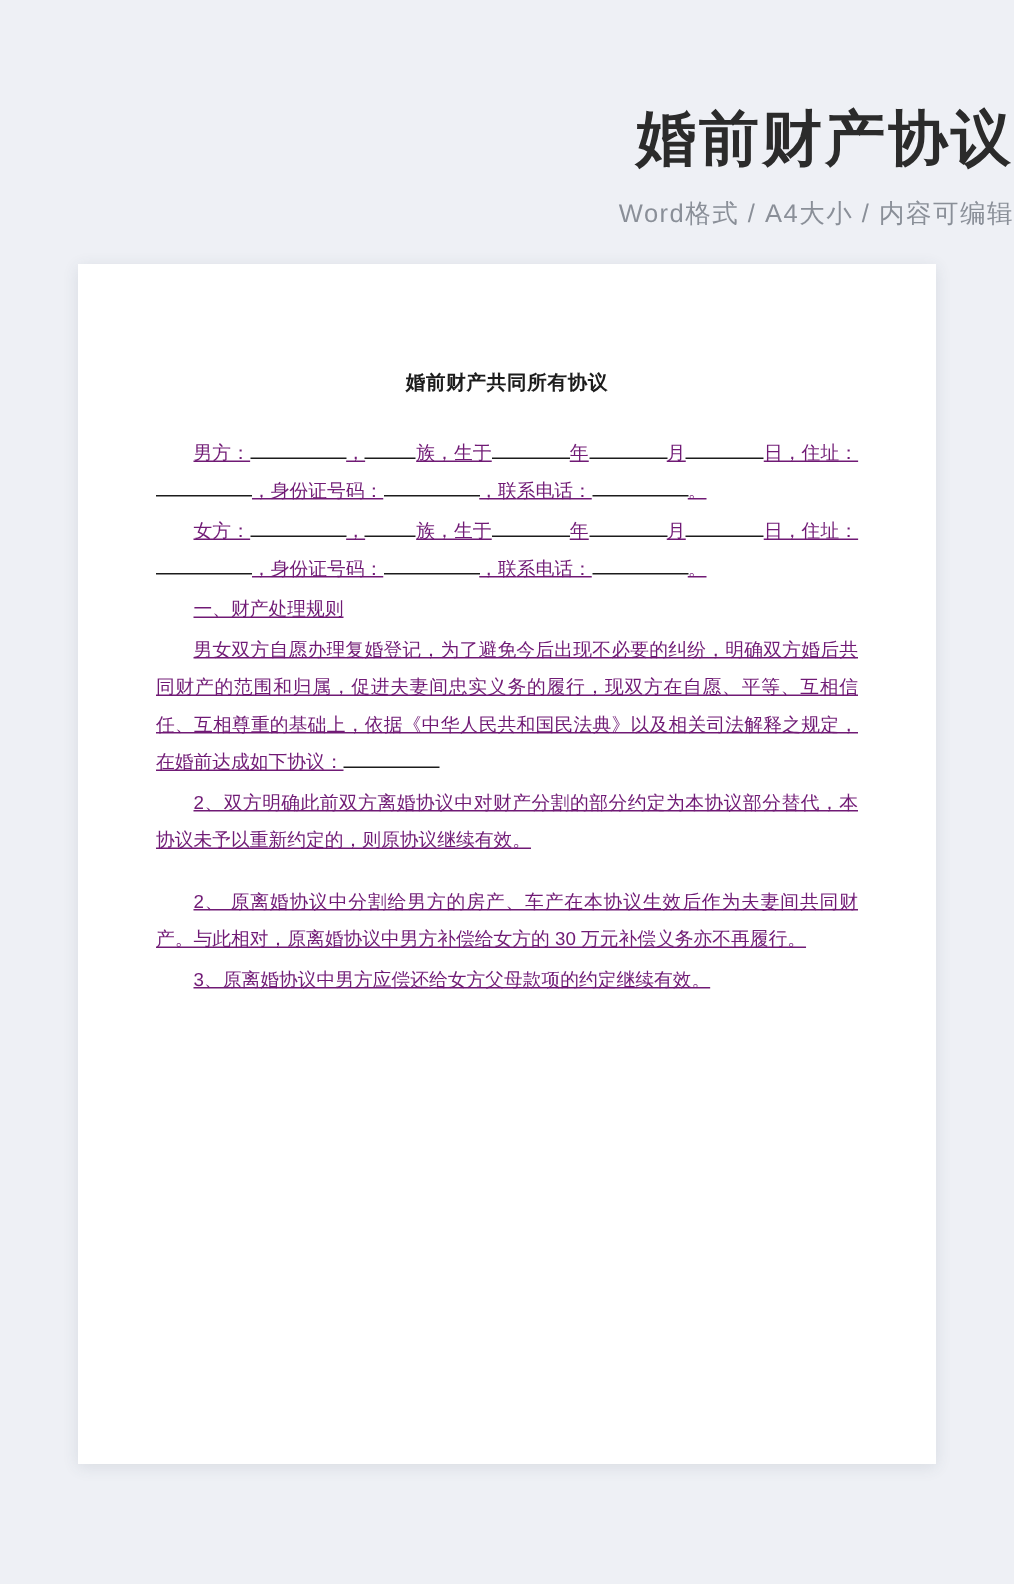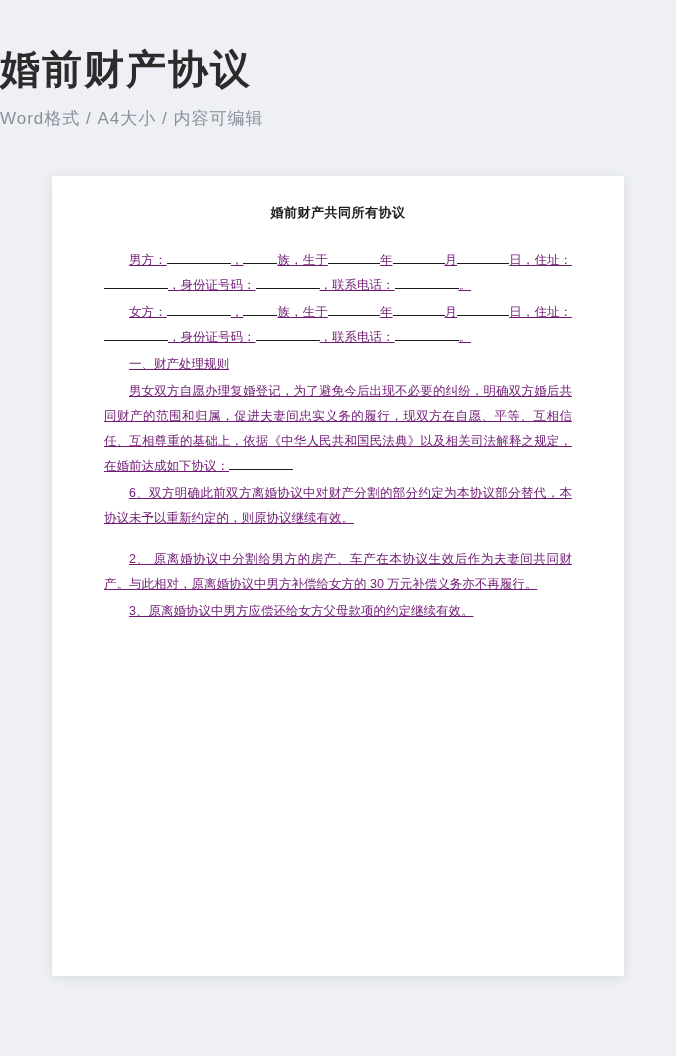--- a/index.html
+++ b/index.html
@@ -13,22 +13,22 @@
     font-family: "Liberation Sans", sans-serif;
     overflow: hidden;
   }
   .page-wrap {
     width: 676px;
     height: 1056px;
     position: relative;
     box-sizing: border-box;
   }
   .header {
-    padding-top: 45px;
-    text-align: left;
+    padding-top: 69px;
+    text-align: right;
   }
   .header-title {
     font-size: 40px;
     font-weight: bold;
     color: #2b2b2b;
     letter-spacing: 2px;
     line-height: 1.2;
     margin: 0;
   }
   .header-sub {
@@ -41,21 +41,21 @@
   .doc-shadow {
     position: absolute;
     top: 176px;
     left: 52px;
     width: 572px;
     height: 800px;
     background: #ffffff;
     box-shadow: 0 2px 10px rgba(60, 70, 90, 0.12);
   }
   .doc-inner {
-    padding: 28px 52px 40px 52px;
+    padding: 70px 52px 40px 52px;
     box-sizing: border-box;
     height: 100%;
   }
   .doc-title {
     text-align: center;
     font-size: 13px;
     font-weight: bold;
     color: #1c1c1c;
     letter-spacing: 0.5px;
     margin-bottom: 26px;
@@ -101,21 +101,21 @@
       <div class="doc-title">婚前财产共同所有协议</div>
 
       <p class="para indent"><span>男方：</span><span class="blank b-lg"></span><span>，</span><span class="blank b-sm"></span><span>族，生于</span><span class="blank b-md"></span><span>年</span><span class="blank b-md"></span><span>月</span><span class="blank b-md"></span><span>日，住址：</span><span class="blank b-lg"></span><span>，身份证号码：</span><span class="blank b-lg"></span><span>，联</span><span>系电话：</span><span class="blank b-lg"></span><span>。</span></p>
 
       <p class="para indent"><span>女方：</span><span class="blank b-lg"></span><span>，</span><span class="blank b-sm"></span><span>族，生于</span><span class="blank b-md"></span><span>年</span><span class="blank b-md"></span><span>月</span><span class="blank b-md"></span><span>日，住址：</span><span class="blank b-lg"></span><span>，身份证号码：</span><span class="blank b-lg"></span><span>，联</span><span>系电话：</span><span class="blank b-lg"></span><span>。</span></p>
 
       <p class="para indent">一、财产处理规则</p>
 
       <p class="para indent"><span>男女双方自愿办理复婚登记，为了避免今后出现不必要的纠纷，明确双方婚后共同财产的范围和归属，促进夫妻间忠实义务的履行，现双方在自愿、平等、互相信任、互相尊重的基础上，依据《中华人民共和国民法典》以及相关司法解释之规定，在婚前达成如下协议：</span><span class="blank b-lg"></span></p>
 
-      <p class="para indent">6、双方明确此前双方离婚协议中对财产分割的部分约定为本协议部分替代，本协议未予以重新约定的，则原协议继续有效。</p>
+      <p class="para indent">2、双方明确此前双方离婚协议中对财产分割的部分约定为本协议部分替代，本协议未予以重新约定的，则原协议继续有效。</p>
 
       <p class="para indent spaced">2、 原离婚协议中分割给男方的房产、车产在本协议生效后作为夫妻间共同财产。与此相对，原离婚协议中男方补偿给女方的 30 万元补偿义务亦不再履行。</p>
 
       <p class="para indent">3、原离婚协议中男方应偿还给女方父母款项的约定继续有效。</p>
 
     </div>
   </div>
 
 </div>
 

